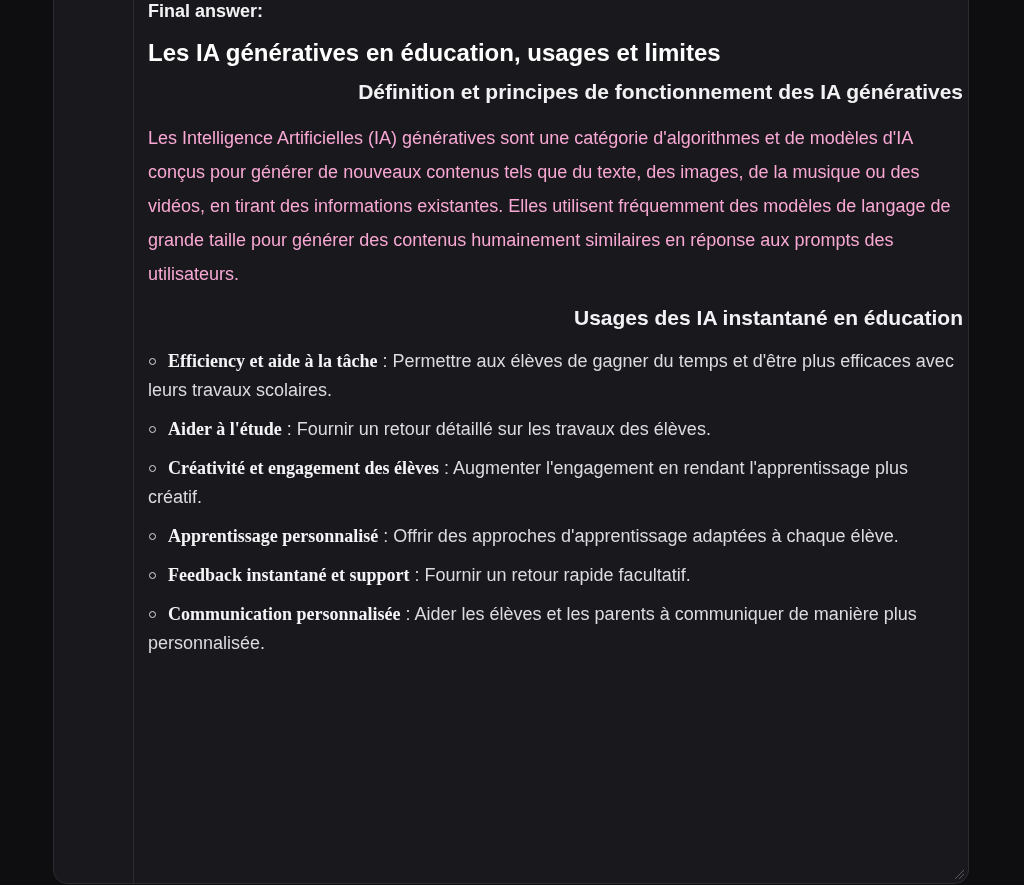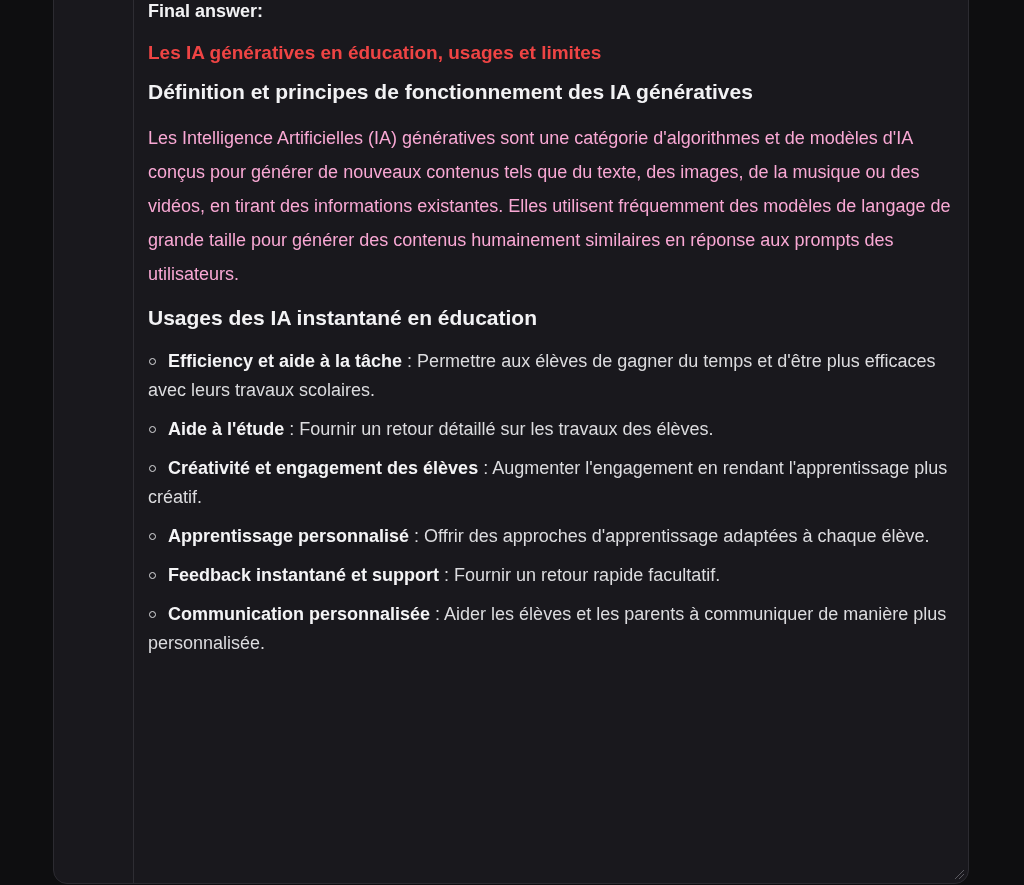--- a/index.html
+++ b/index.html
@@ -28,44 +28,44 @@
     .content {
       position: absolute;
       left: 94px; top: 16px;
       width: 815px;
     }
     .final-label {
       font-size: 18px; font-weight: bold; color: #f2f2f4;
       margin: 0 0 14px 0; line-height: 28px;
     }
     .doc-title {
-      font-size: 19px; font-weight: bold; color: #ef4444;
+      font-size: 24px; font-weight: bold; color: #ffffff;
       margin: 0 0 10px 0; line-height: 28px;
     }
     .h2 {
       font-size: 21px; font-weight: bold; color: #f2f2f4;
-      margin: 0 0 14px 0; line-height: 30px;
+      margin: 0 0 14px 0; line-height: 30px; text-align: right;
     }
     .para {
       font-size: 18px; line-height: 34px; color: #f9a8d4;
       margin: 0 0 12px 0;
     }
     .list { list-style: none; margin: 0; padding: 0; }
     .list-item {
       font-size: 18px; line-height: 29px; color: #dcdcdf;
       margin: 0 0 10px 0;
     }
     .bullet {
       display: inline-block;
       width: 7px; height: 7px;
       border: 1.5px solid #dcdcdf; border-radius: 50%;
       margin: 0 12px 2px 1px; vertical-align: middle;
       box-sizing: border-box;
     }
-    .term { font-weight: bold; color: #f4f4f6; }
+    .term { font-weight: bold; color: #f4f4f6; font-family: Liberation Serif, serif; }
     .resize-grip {
       position: absolute; right: 3px; bottom: 3px;
       width: 12px; height: 12px;
     }
   </style>
 </head>
 <body>
 
 <div class="panel">
   <div class="divider"></div>
@@ -77,21 +77,21 @@
     <h2 class="h2">Définition et principes de fonctionnement des IA génératives</h2>
     <p class="para">Les Intelligence Artificielles (IA) génératives sont une catégorie d'algorithmes et de modèles d'IA conçus pour générer de nouveaux contenus tels que du texte, des images, de la musique ou des vidéos, en tirant des informations existantes. Elles utilisent fréquemment des modèles de langage de grande taille pour générer des contenus humainement similaires en réponse aux prompts des utilisateurs.</p>
 
     <h2 class="h2">Usages des IA instantané en éducation</h2>
 
     <ul class="list">
       <li class="list-item">
         <span class="bullet"></span><span class="term">Efficiency et aide à la tâche</span><span> : Permettre aux élèves de gagner du temps et d'être plus efficaces avec leurs travaux scolaires.</span>
       </li>
       <li class="list-item">
-        <span class="bullet"></span><span class="term">Aide à l'étude</span><span> : Fournir un retour détaillé sur les travaux des élèves.</span>
+        <span class="bullet"></span><span class="term">Aider à l'étude</span><span> : Fournir un retour détaillé sur les travaux des élèves.</span>
       </li>
       <li class="list-item">
         <span class="bullet"></span><span class="term">Créativité et engagement des élèves</span><span> : Augmenter l'engagement en rendant l'apprentissage plus créatif.</span>
       </li>
       <li class="list-item">
         <span class="bullet"></span><span class="term">Apprentissage personnalisé</span><span> : Offrir des approches d'apprentissage adaptées à chaque élève.</span>
       </li>
       <li class="list-item">
         <span class="bullet"></span><span class="term">Feedback instantané et support</span><span> : Fournir un retour rapide facultatif.</span>
       </li>

